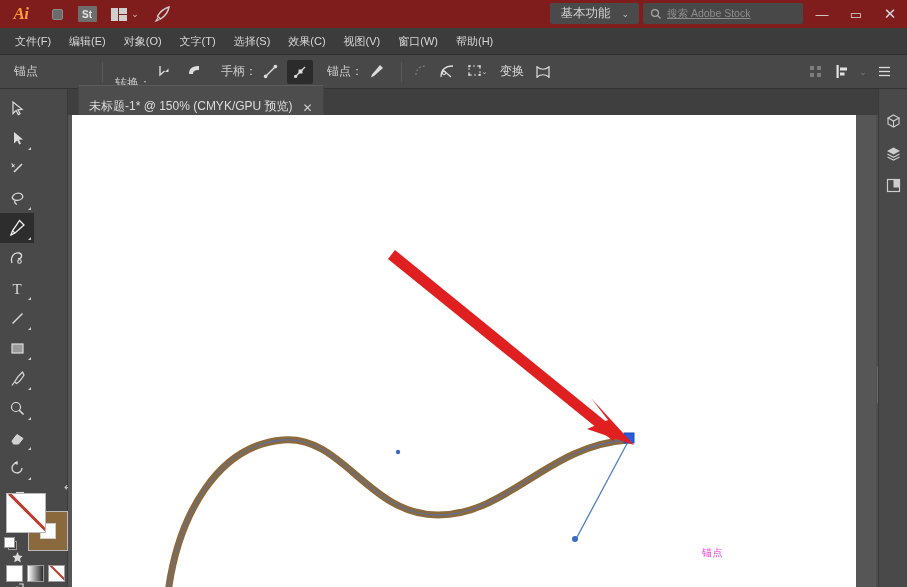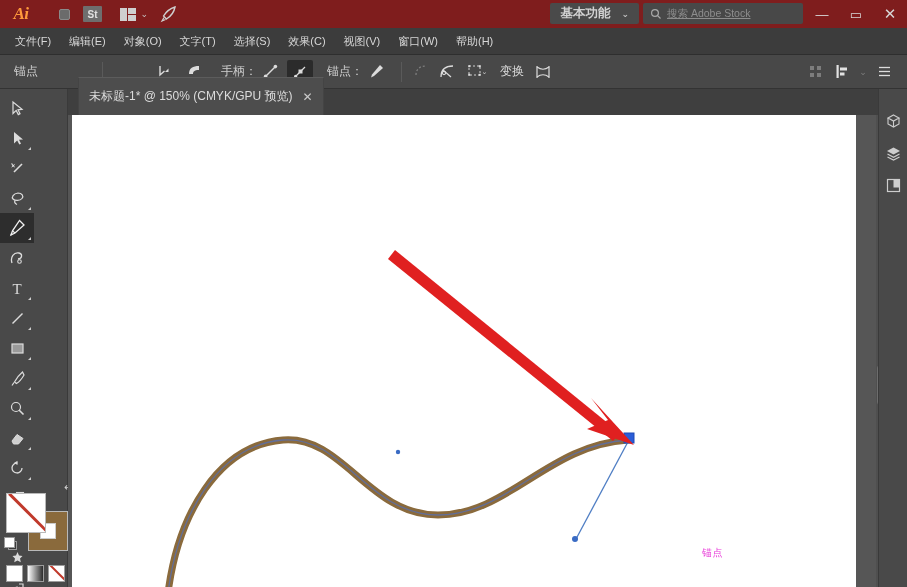--- a/index.html
+++ b/index.html
@@ -16,36 +16,36 @@
   .titlebar {
     position: absolute; left: 0; top: 0; width: 907px; height: 28px;
     background: #7f1d1d; display: flex; align-items: center;
   }
   .ai-logo {
     width: 42px; height: 28px; display: flex; align-items: center; justify-content: center;
     color: #ff9a3c; font-size: 17px; font-weight: bold; font-style: italic;
     letter-spacing: -0.5px; font-family: "Liberation Serif", serif;
   }
   .tb-icon {
-    width: 30px; height: 28px; display: flex; align-items: center; justify-content: flex-end;
+    width: 30px; height: 28px; display: flex; align-items: center; justify-content: center;
     color: #c8c8c8;
   }
   .st-badge {
     width: 19px; height: 16px; background: #6e6e6e; color: #e2e2e2;
     font-size: 10px; display: flex; align-items: center; justify-content: center;
     border-radius: 1px; font-weight: bold;
   }
   .arrange-ico { display: flex; gap: 1px; }
   .arrange-ico i { display: block; background: #cfcfcf; }
   .chev { color: #c5c5c5; font-size: 9px; margin-left: 4px; }
 
   .ws-switcher {
     position: absolute; right: 268px; top: 3px; height: 21px;
     display: flex; align-items: center; gap: 7px; padding: 0 10px;
-    background: #4a4a4a; border-radius: 2px; color: #d2d2d2; font-size: 12.5px; font-weight: bold;
+    background: #4a4a4a; border-radius: 2px; color: #d2d2d2; font-size: 12.5px;
   }
   .search-box {
     position: absolute; right: 104px; top: 3px; width: 160px; height: 21px;
     background: #484848; border-radius: 2px; display: flex; align-items: center;
     gap: 5px; padding: 0 7px;
   }
   .search-box .ph { color: #8d8d8d; font-size: 10.5px; white-space: nowrap; text-decoration: underline; }
   .win-btns { position: absolute; right: 0; top: 0; display: flex; height: 28px; }
   .win-btn {
     width: 34px; height: 28px; display: flex; align-items: center; justify-content: center;
@@ -135,21 +135,21 @@
     content: ""; position: absolute; left: -3px; top: 7px; width: 26px; height: 2px;
     background: #c0392b; transform: rotate(45deg);
   }
 
   
   .doctabbar {
     position: absolute; left: 68px; top: 89px; width: 839px; height: 26px;
     background: #3f3f3f; display: flex; align-items: flex-end;
   }
   .doctab {
-    margin-left: 10px; height: 38px; display: flex; align-items: center; gap: 10px;
+    margin-left: 10px; height: 30px; display: flex; align-items: flex-end; gap: 10px;
     padding: 0 10px; background: #4d4d4d; color: #dcdcdc; font-size: 12px;
     border-top: 1px solid #5c5c5c; border-left: 1px solid #444; border-right: 1px solid #444;
   }
   .doctab .x { color: #cccccc; font-size: 12px; }
 
   
   .canvaswrap {
     position: absolute; left: 68px; top: 115px; width: 839px; height: 472px;
     background: #565656;
   }

